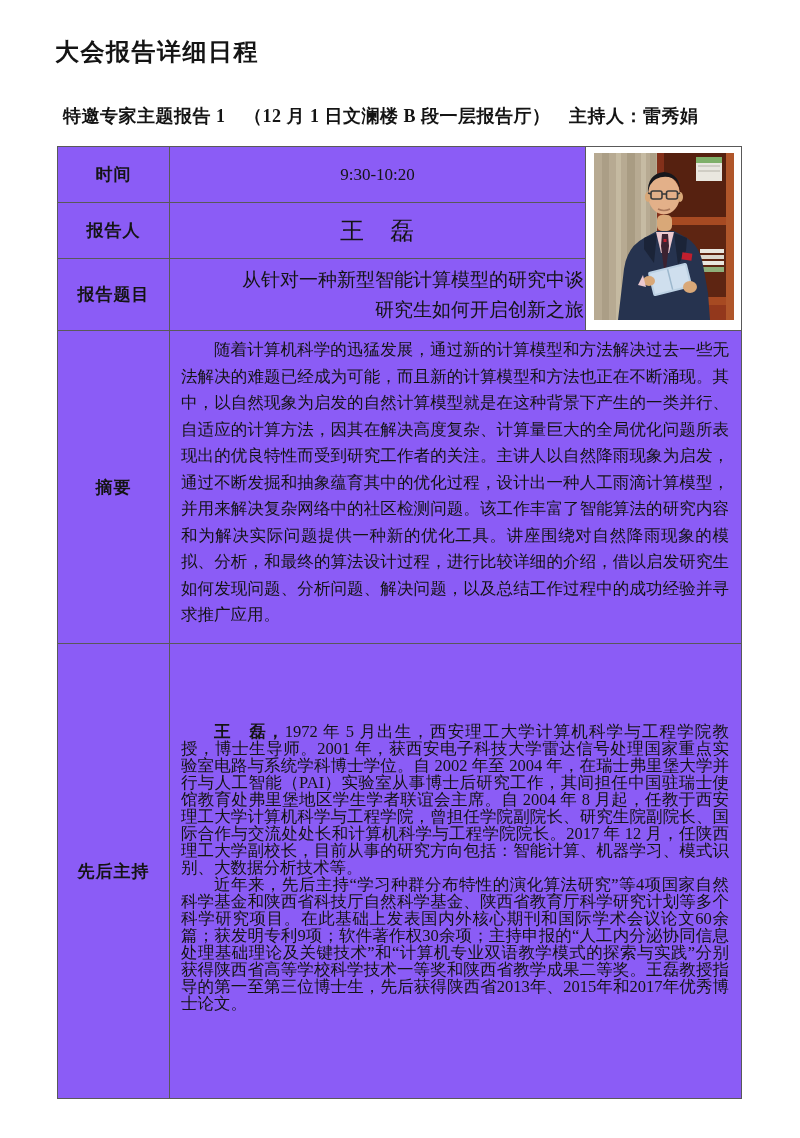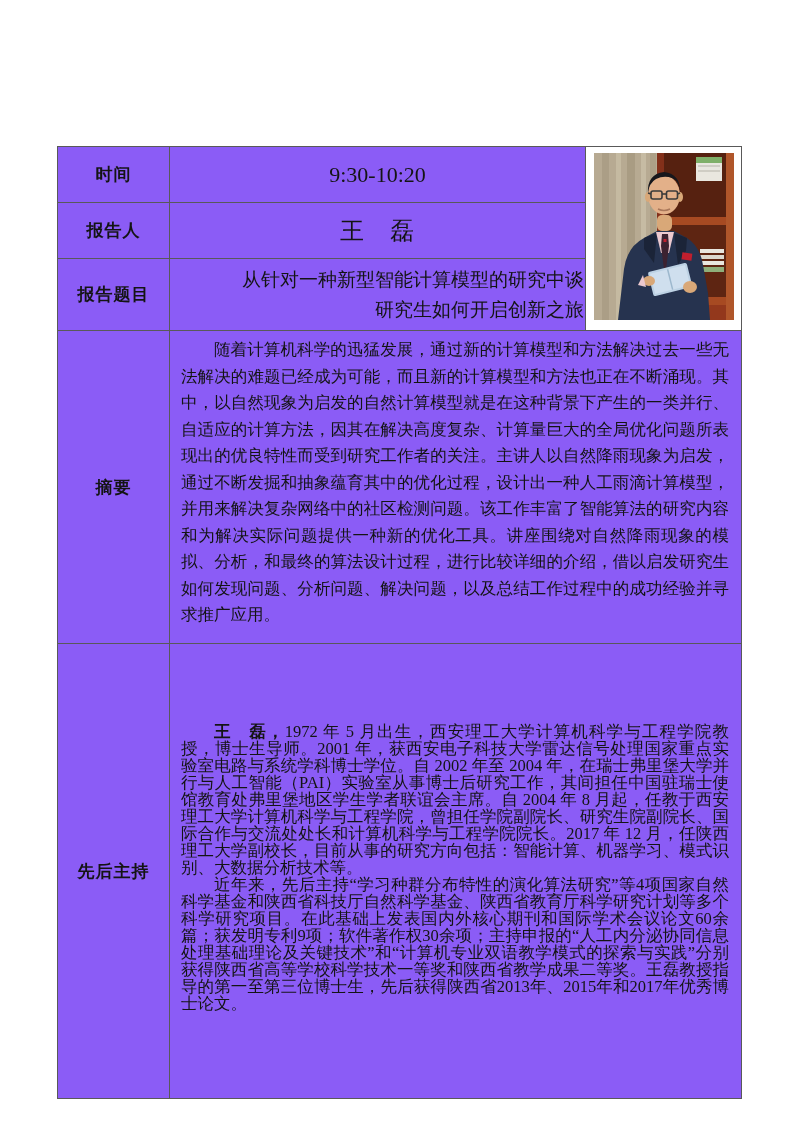--- a/index.html
+++ b/index.html
@@ -31,21 +31,21 @@
     overflow:hidden;
     vertical-align:middle;
   }
   col.c-label{width:112px;}
   col.c-value{width:416px;}
   col.c-photo{width:156px;}
   td.label-cell{
     text-align:center;
     font-weight:bold;font-size:17px;letter-spacing:1px;
   }
-  td.center-cell{text-align:center;font-size:22px;}
+  td.center-cell{text-align:center;font-size:17px;}
   td.speaker-cell{font-size:24px;letter-spacing:1px;}
   td.talk-title-cell{font-size:19px;line-height:30px;text-align:right;}
   td.photo-cell{
     text-align:center;vertical-align:middle;background:#ffffff;
   }
   td.text-cell{
     padding:1px 12px 9px 11px;
     font-size:16.5px;
     text-align:justify;
     vertical-align:top;
@@ -58,21 +58,23 @@
   .r-title{height:72px;}
   .r-abstract{height:313px;}
   .r-bio{height:455px;}
   .photo-frame{display:inline-block;line-height:0;}
 </style>
 </head>
 <body>
 
 <div class="page">
 
+  <div class="doc-title">大会报告详细日程</div>
 
+  <div class="session-header">特邀专家主题报告 1　（12 月 1 日文澜楼 B 段一层报告厅）　主持人：雷秀娟</div>
 
   <table class="schedule">
     <colgroup>
         <col class="c-label">
         <col class="c-value">
         <col class="c-photo">
       </colgroup>
 
     <tbody>
         <tr class="r-time">

